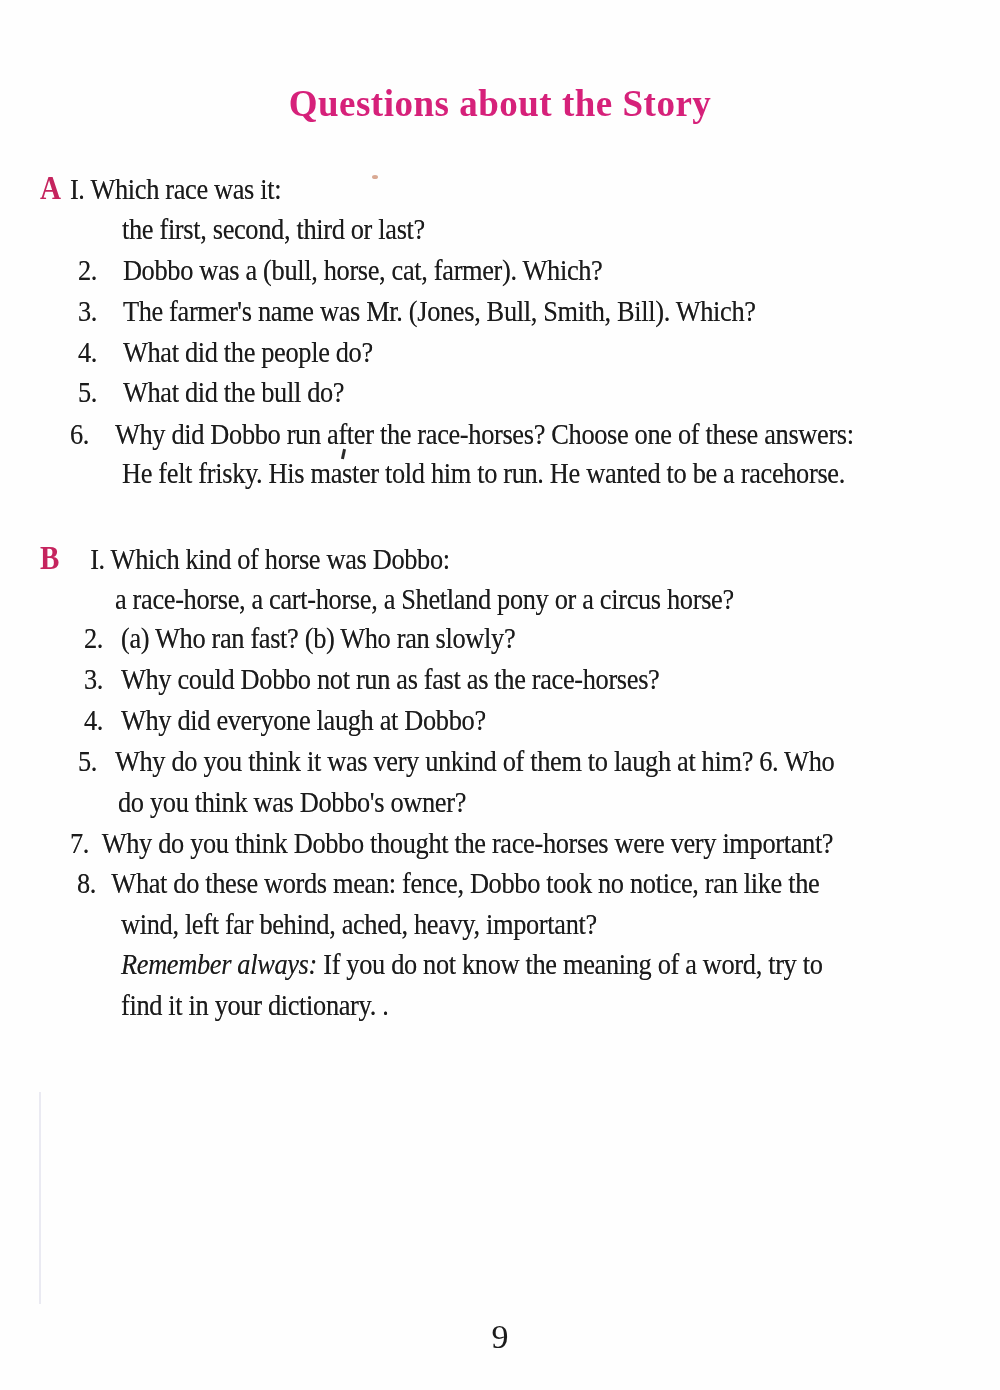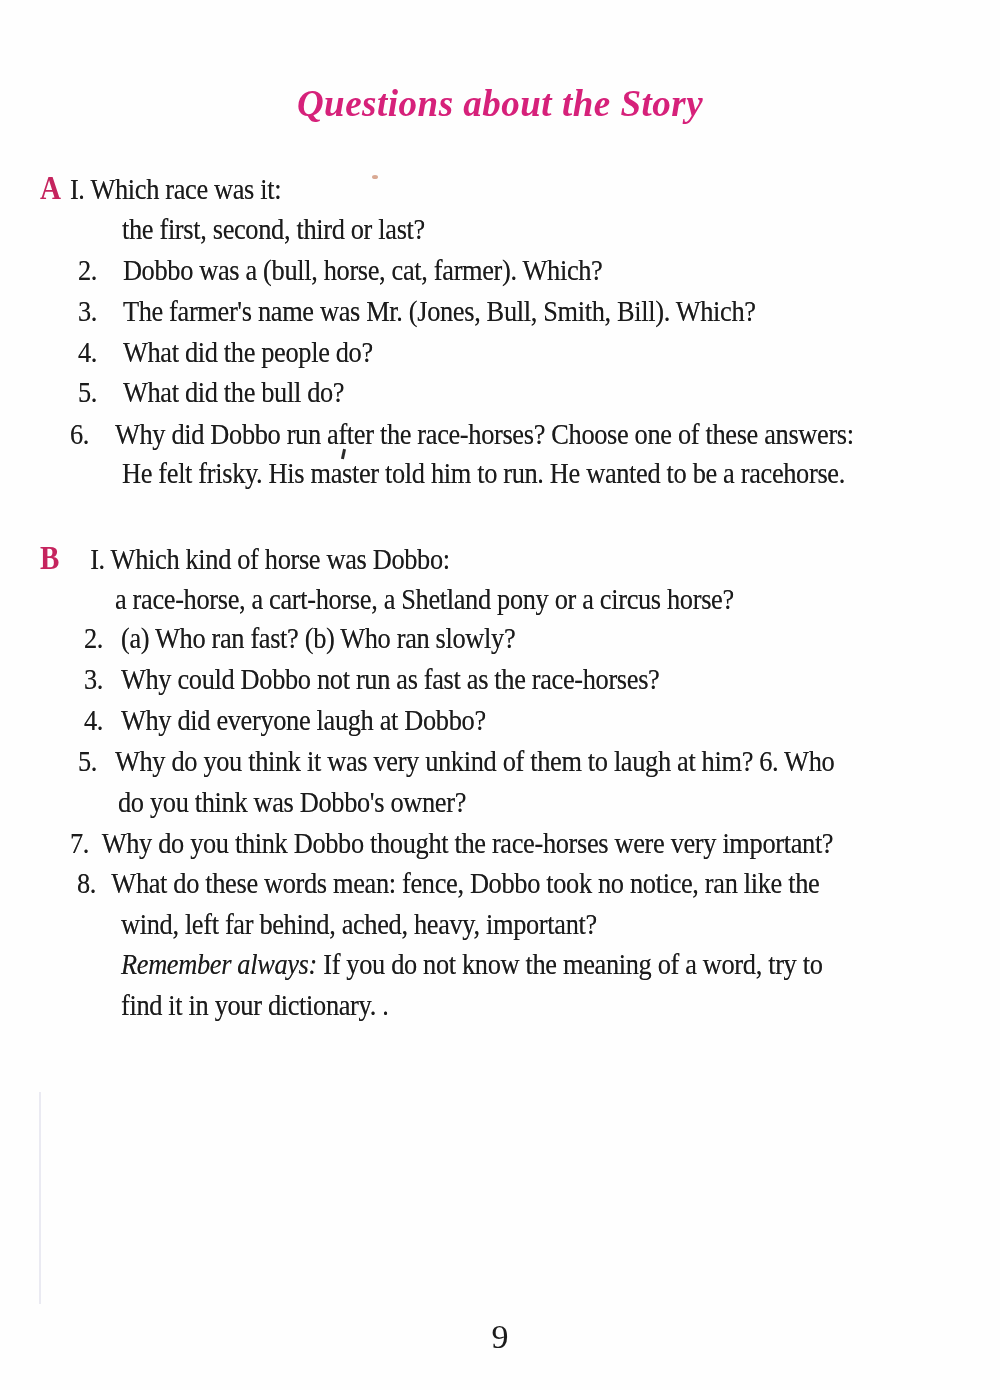--- a/index.html
+++ b/index.html
@@ -17,21 +17,20 @@
     color: #1b1b1b;
   }
   .title {
     position: absolute;
     top: 82px;
     left: 0;
     width: 1000px;
     text-align: center;
     font-size: 37px;
     font-weight: bold;
-    font-style: italic;
     color: #d6217a;
     letter-spacing: 0.5px;
   }
   .line {
     position: absolute;
     white-space: nowrap;
     font-size: 30px;
     letter-spacing: -0.4px;
     transform: scaleX(0.88);
     transform-origin: 0 50%;

